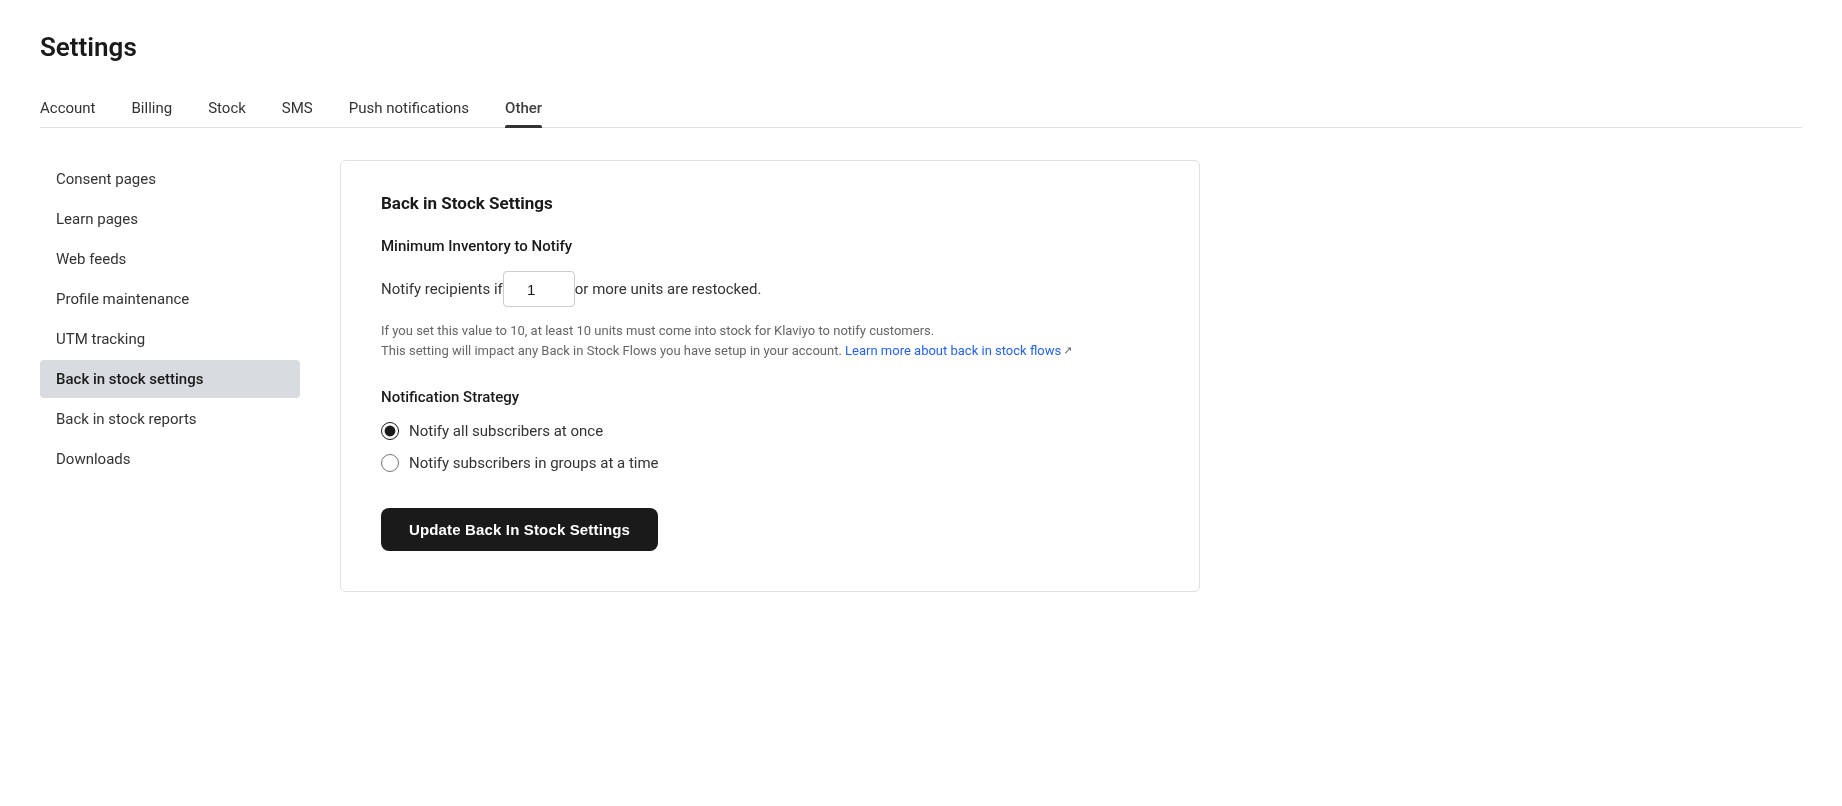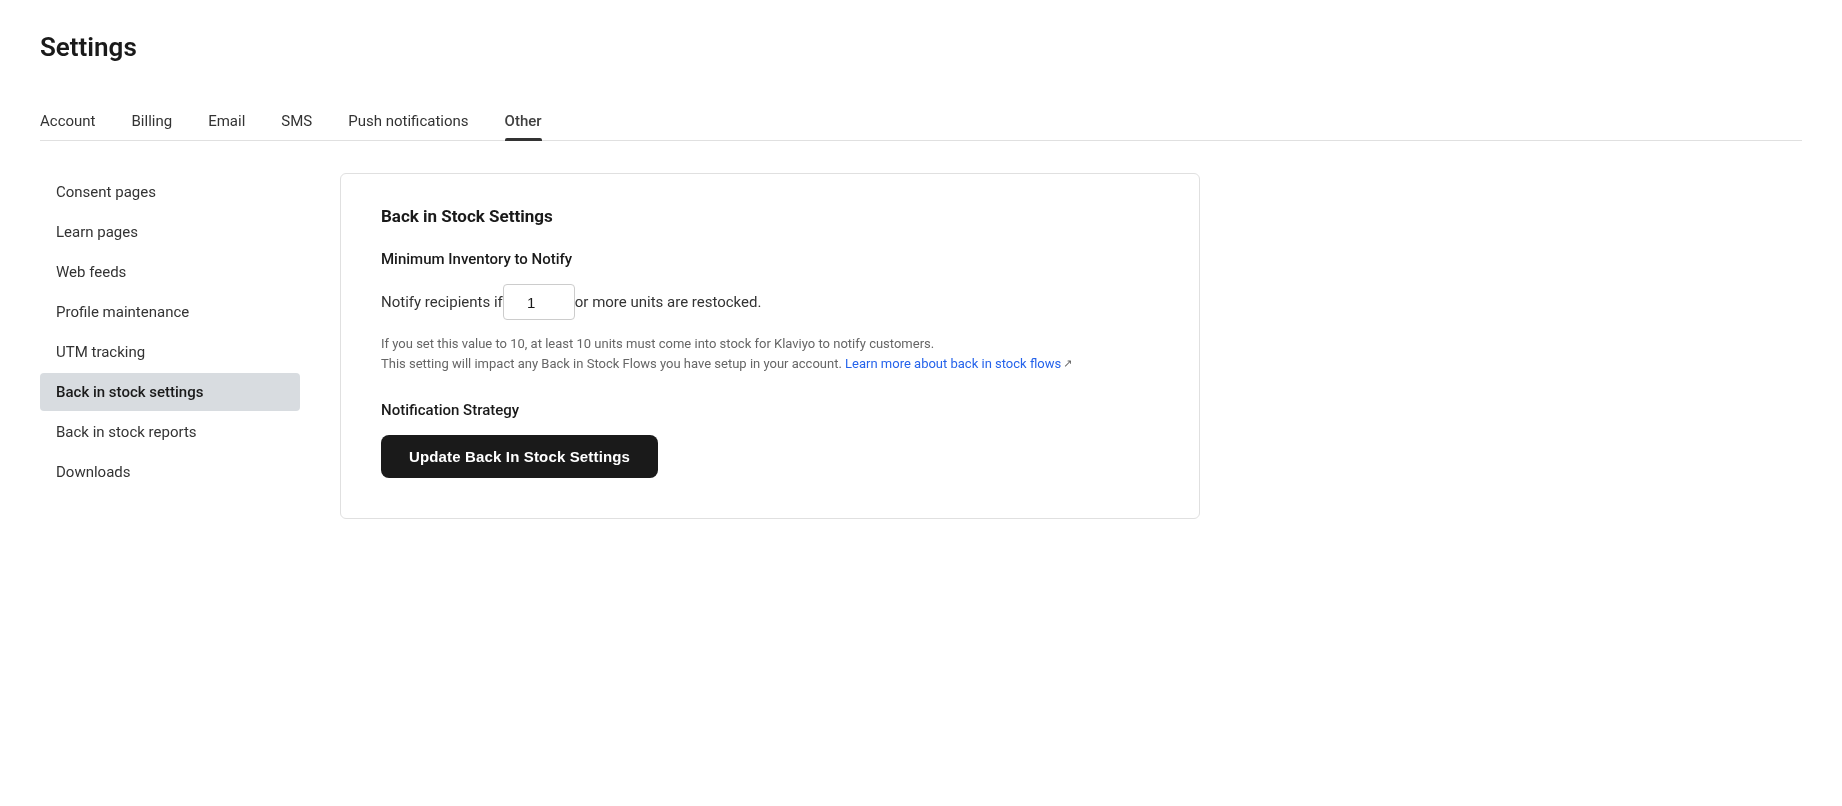--- a/index.html
+++ b/index.html
@@ -18,21 +18,21 @@
     .page-container {
       background: #fff;
       min-height: 806px;
       padding: 32px 40px 0 40px;
     }
 
     .page-title {
       font-size: 26px;
       font-weight: 600;
       color: #1a1a1a;
-      margin-bottom: 40px;
+      margin-bottom: 27px;
     }
 
     .tabs-bar {
       display: flex;
       align-items: flex-start;
       border-bottom: 1px solid #e0e0e0;
       margin-bottom: 0;
       gap: 0;
     }
 
@@ -217,21 +217,21 @@
   </style>
 </head>
 <body>
 
 <div class="page-container">
   <h1 class="page-title">Settings</h1>
 
   <div class="tabs-bar">
     <div class="tab-item">Account</div>
     <div class="tab-item">Billing</div>
-    <div class="tab-item">Email</div>
+    <div class="tab-item">Stock</div>
     <div class="tab-item">SMS</div>
     <div class="tab-item">Push notifications</div>
     <div class="tab-item active">Other</div>
   </div>
 
   <div class="content-area">
     <nav class="sidebar">
       <a class="sidebar-item">Consent pages</a>
       <a class="sidebar-item">Learn pages</a>
       <a class="sidebar-item">Web feeds</a>
@@ -255,18 +255,28 @@
         </div>
 
         <div class="hint-text">
           <span>If you set this value to 10, at least 10 units must come into stock for Klaviyo to notify customers.</span><br>
           <span>This setting will impact any Back in Stock Flows you have setup in your account.</span>
           <a href="#">Learn more about back in stock flows</a><span class="external-icon">↗</span>
         </div>
 
         <div class="notification-strategy-label">Notification Strategy</div>
 
+        <div class="radio-group">
+          <label class="radio-item">
+            <input type="radio" class="radio-input" name="notification-strategy" checked="" style="">
+            <span class="radio-label">Notify all subscribers at once</span>
+          </label>
+          <label class="radio-item">
+            <input type="radio" class="radio-input" name="notification-strategy" style="">
+            <span class="radio-label">Notify subscribers in groups at a time</span>
+          </label>
+        </div>
 
         <button class="update-btn">Update Back In Stock Settings</button>
       </div>
     </div>
   </div>
 </div>
 
 </body></html>

